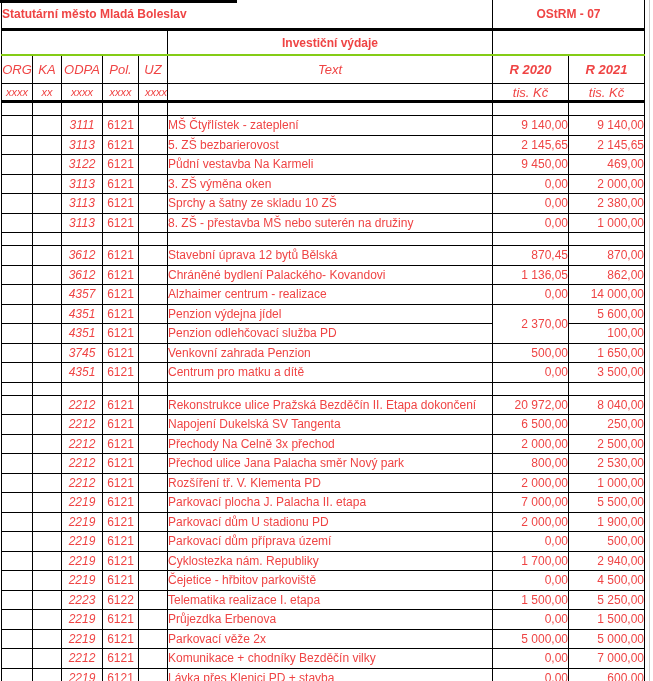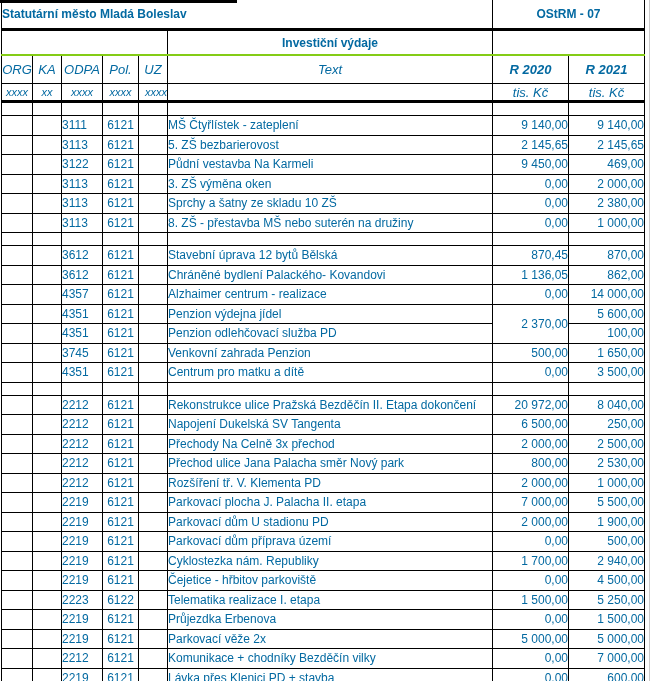--- a/index.html
+++ b/index.html
@@ -1,17 +1,17 @@
 <!DOCTYPE html>
 <html><head>
 <meta charset="utf-8">
 <style>
   html,body{margin:0;padding:0;background:#fff;}
   .page{position:relative;width:653px;height:681px;background:#ffffff;overflow:hidden;
-        font-family:"Liberation Sans",sans-serif;color:#0369a1;}
+        font-family:"Liberation Sans",sans-serif;color:#ef4444;}
   
   .top-partial{position:absolute;left:0;top:0;width:237px;height:3px;background:#000;}
   
   .gridline-right{position:absolute;left:649px;top:0;width:1px;height:681px;background:#c9c9c9;}
 
   table.sheet{border-collapse:collapse;table-layout:fixed;margin-left:1px;width:643px;}
   table.sheet td{padding:0;margin:0;border:1px solid #000;overflow:hidden;white-space:nowrap;
                  font-size:12px;vertical-align:middle;}
   td.first{border-left:2px solid #000;}
   td.last{border-right:2px solid #000;}
@@ -34,21 +34,21 @@
   tr.colhead-row td.amount-head{font-weight:bold;margin-top:40px;}
 
   
   tr.subhead-row td{height:16px;font-style:italic;font-size:11px;text-align:center;border-bottom:3px solid #000;}
   tr.subhead-row td.uz-sub{text-align:left;padding-left:6px;}
   tr.subhead-row td.unit-sub{font-size:13px;}
 
   
   tr.data td{height:18.5px;}
   tr.spacer td{height:12px;}
-  td.odpa-cell{text-align:left;padding-right:5px;}
+  td.odpa-cell{text-align:center;padding-right:5px;font-style:italic;}
   td.pol-cell{text-align:center;padding-right:3px;}
   td.text-cell{text-align:left;padding-left:4px;font-size:11.5px;}
   td.num-cell{text-align:right;padding-right:3px;}
 </style>
 </head>
 <body>
 
 <div class="page">
   <div class="top-partial"></div>
   <div class="gridline-right"></div>

